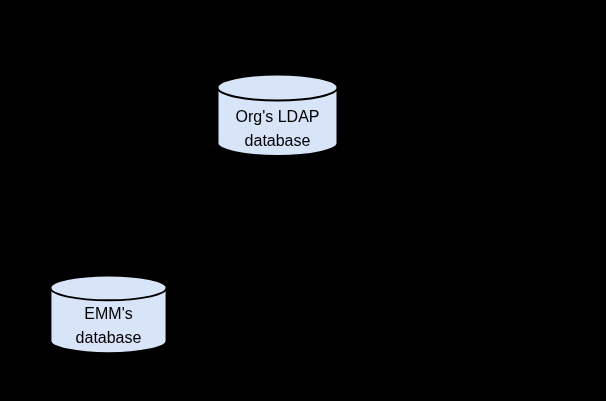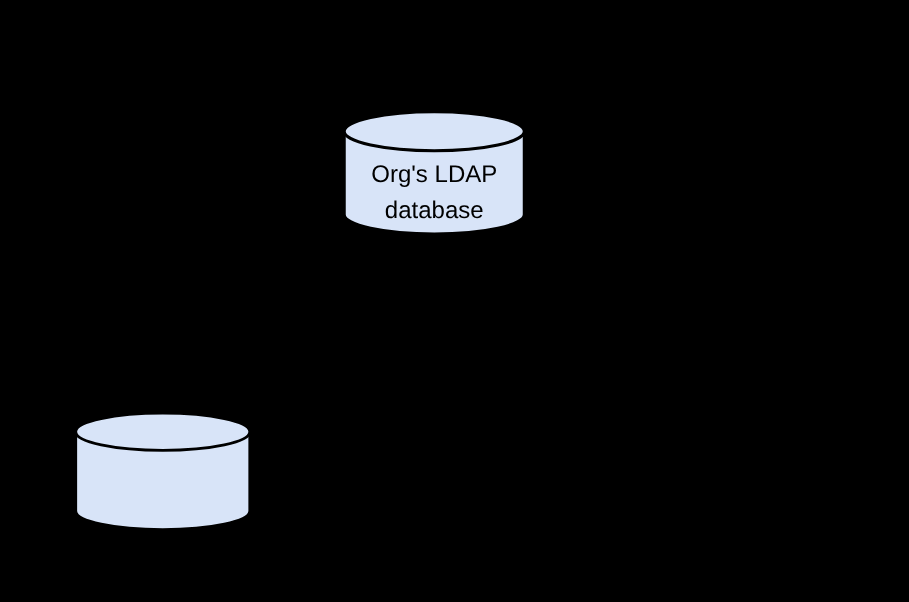--- a/index.html
+++ b/index.html
@@ -36,21 +36,21 @@
   .db-label {
     position: absolute;
     left: 0;
     width: 100%;
     text-align: center;
     color: #000000;
     font-size: 16px;
     line-height: 24px;
     white-space: nowrap;
   }
-  #node-ldap   { left: 228px; top: 73px;  width: 123px; height: 85px; }
+  #node-ldap   { left: 216px; top: 73px;  width: 123px; height: 85px; }
   #node-emm    { left: 49px;  top: 274px; width: 119px; height: 81px; }
   #node-google { left: 412px; top: 275px; width: 119px; height: 81px; }
   #node-ldap   .db-label { top: 32px; }
   #node-emm    .db-label { top: 28px; }
   #node-google .db-label { top: 38px; }
 </style>
 </head>
 <body>
 
 <div class="diagram-canvas">
@@ -64,16 +64,20 @@
       <div>Org's LDAP</div>
       <div>database</div>
     </div>
   </div>
 
   <div class="db-node" id="node-emm">
     <svg width="119" height="81" viewBox="0 0 123 85" preserveAspectRatio="none">
       <path d="M1.5,14.5 V70 A60,13 0 0 0 121.5,70 V14.5" fill="#d8e4f8"></path>
       <ellipse cx="61.5" cy="14.5" rx="60" ry="13" fill="#d8e4f8"></ellipse>
     </svg>
+    <div class="db-label">
+      <div>EMM's</div>
+      <div>database</div>
+    </div>
   </div>
 
 
 </div>
 
 </body></html>

